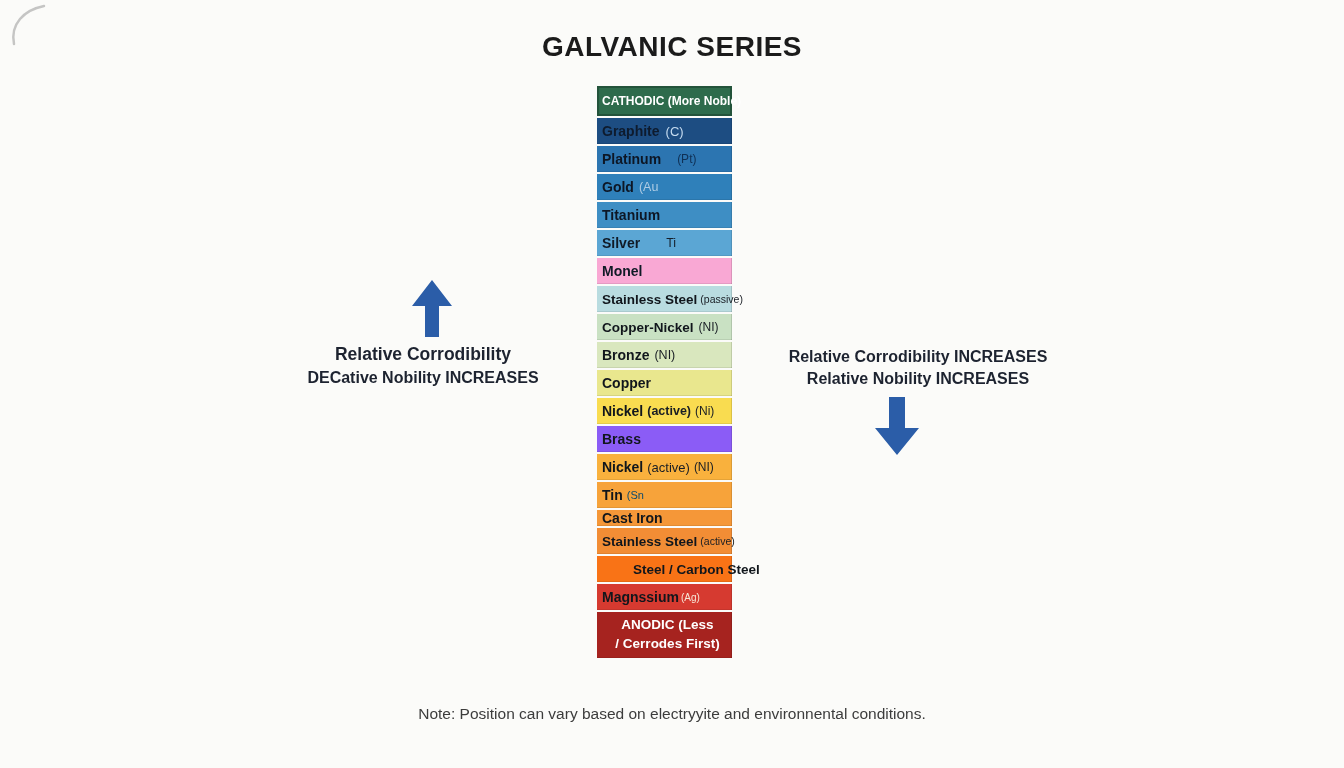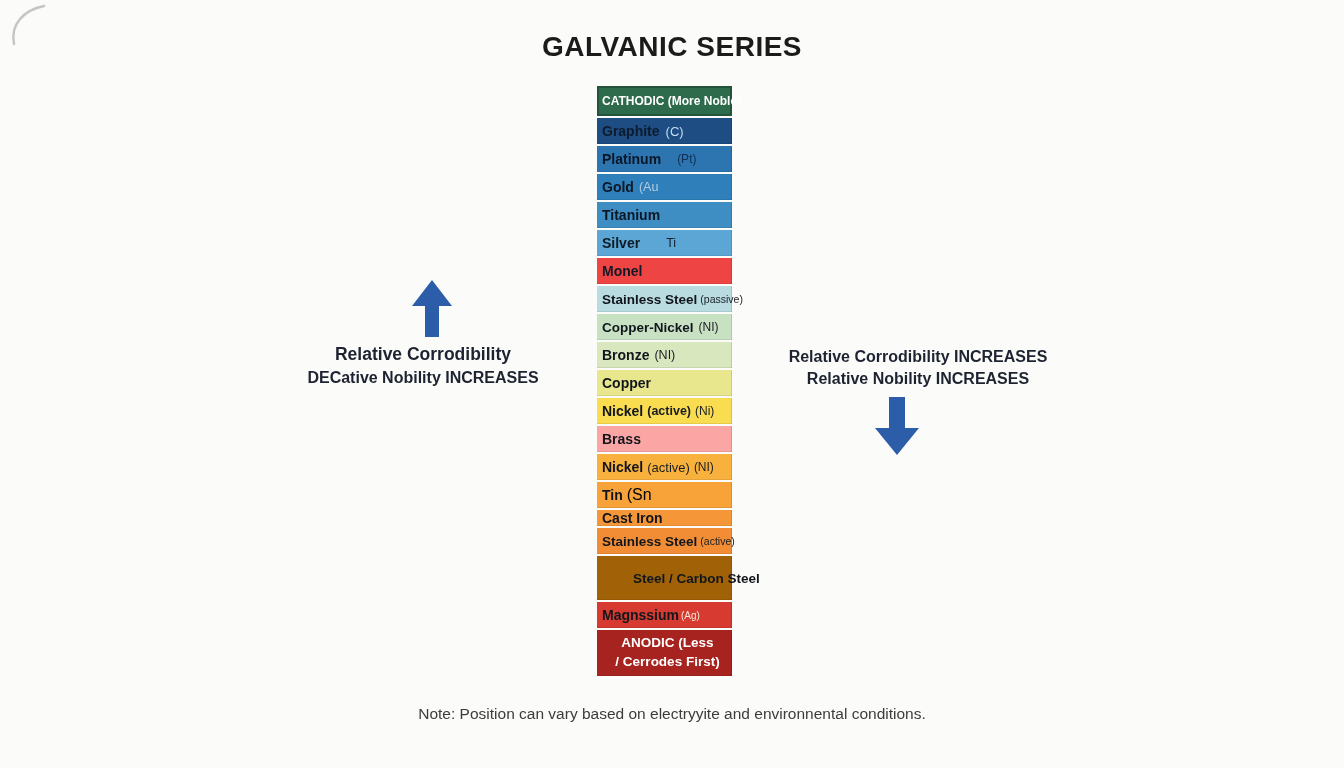--- a/index.html
+++ b/index.html
@@ -112,21 +112,21 @@
         <span style="font-weight: 700; font-size: 14px; color: rgb(13, 22, 37);">Gold</span>
         <span style="font-weight: 400; font-size: 12.5px; color: rgb(174, 203, 228); margin-left: 5px;">(Au</span>
       </div>
       <div class="row" style="background: rgb(62, 142, 196); height: 26px;">
         <span style="font-weight: 700; font-size: 14px; color: rgb(13, 22, 37);">Titanium</span>
       </div>
       <div class="row" style="background: rgb(91, 166, 212); height: 26px;">
         <span style="font-weight: 700; font-size: 14px; color: rgb(16, 26, 38);">Silver</span>
         <span style="font-weight: 400; font-size: 12.5px; color: rgb(21, 32, 44); margin-left: 26px;">Ti</span>
       </div>
-      <div class="row" style="background: #ef4444; height: 26px;">
+      <div class="row" style="background: #f9a8d4; height: 26px;">
         <span style="font-weight: 700; font-size: 14px; color: rgb(16, 26, 38);">Monel</span>
       </div>
       <div class="row" style="background: rgb(185, 220, 224); height: 26px;">
         <span style="font-weight: 700; font-size: 13.5px; color: rgb(17, 22, 28);">Stainless Steel</span>
         <span style="font-weight: 400; font-size: 10.5px; color: rgb(24, 29, 36); margin-left: 3px;">(passive)</span>
       </div>
       <div class="row" style="background: rgb(201, 225, 195); height: 26px;">
         <span style="font-weight: 700; font-size: 13.5px; color: rgb(17, 22, 28);">Copper-Nickel</span>
         <span style="font-weight: 400; font-size: 12px; color: rgb(24, 29, 36); margin-left: 5px;">(NI)</span>
       </div>
@@ -135,40 +135,40 @@
         <span style="font-weight: 400; font-size: 12.5px; color: rgb(24, 29, 36); margin-left: 5px;">(NI)</span>
       </div>
       <div class="row" style="background: rgb(233, 231, 142); height: 26px;">
         <span style="font-weight: 700; font-size: 14px; color: rgb(17, 22, 28);">Copper</span>
       </div>
       <div class="row" style="background: rgb(249, 220, 80); height: 26px;">
         <span style="font-weight: 700; font-size: 14px; color: rgb(17, 22, 28);">Nickel</span>
         <span style="font-weight: 700; font-size: 12.5px; color: rgb(24, 29, 36); margin-left: 4px;">(active)</span>
         <span style="font-weight: 400; font-size: 12px; color: rgb(24, 29, 36); margin-left: 4px;">(Ni)</span>
       </div>
-      <div class="row" style="background: #fca5a5; height: 26px;">
+      <div class="row" style="background: #8b5cf6; height: 26px;">
         <span style="font-weight: 700; font-size: 14px; color: rgb(17, 22, 28);">Brass</span>
       </div>
       <div class="row" style="background: rgb(249, 177, 61); height: 26px;">
         <span style="font-weight: 700; font-size: 14px; color: rgb(17, 22, 28);">Nickel</span>
         <span style="font-weight: 400; font-size: 13px; color: rgb(24, 29, 36); margin-left: 4px;">(active)</span>
         <span style="font-weight: 400; font-size: 12px; color: rgb(24, 29, 36); margin-left: 4px;">(NI)</span>
       </div>
       <div class="row" style="background: rgb(247, 163, 58); height: 26px;">
         <span style="font-weight: 700; font-size: 14px; color: rgb(17, 22, 28);">Tin</span>
-        <span style="font-weight: 400; font-size: 16px; color: #000000; margin-left: 4px;">(Sn</span>
+        <span style="font-weight: 400; font-size: 11px; color: #0c4a6e; margin-left: 4px;">(Sn</span>
       </div>
       <div class="row" style="background: rgb(245, 151, 56); height: 16px;">
         <span style="font-weight: 700; font-size: 14px; color: rgb(17, 22, 28);">Cast Iron</span>
       </div>
       <div class="row" style="background: rgb(242, 141, 53); height: 26px;">
         <span style="font-weight: 700; font-size: 13.5px; color: rgb(17, 22, 28);">Stainless Steel</span>
         <span style="font-weight: 400; font-size: 10.5px; color: rgb(24, 29, 36); margin-left: 3px;">(active)</span>
       </div>
-      <div class="row" style="background: #a16207; height: 44px; padding-left: 36px;">
+      <div class="row" style="background: #f97316; height: 26px; padding-left: 36px;">
         <span style="font-weight: 700; font-size: 13.5px; color: rgb(17, 22, 28);">Steel / Carbon Steel</span>
       </div>
       <div class="row" style="background: rgb(214, 58, 48); height: 26px;">
         <span style="font-weight: 700; font-size: 14px; color: rgb(17, 22, 28);">Magnssium</span>
         <span style="font-weight: 400; font-size: 10px; color: rgb(246, 232, 216); margin-left: 2px;">(Ag)</span>
       </div>
       <div class="row center" style="background: rgb(166, 35, 31); height: 46px;">
         <div class="rline" style="color: rgb(255, 255, 255);">ANODIC (Less</div>
         <div class="rline" style="color: rgb(255, 255, 255);">/ Cerrodes First)</div>
       </div>

